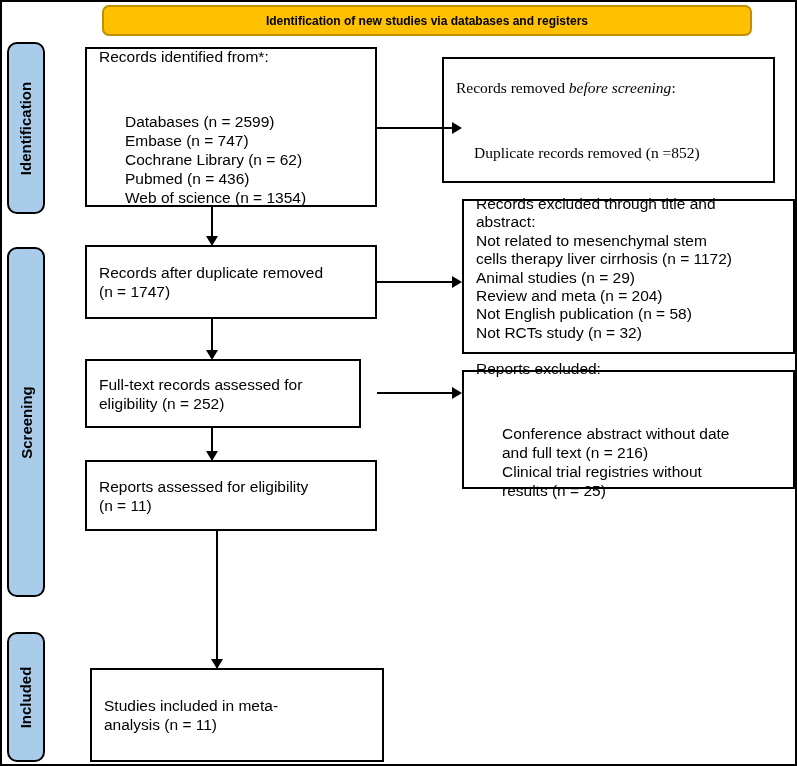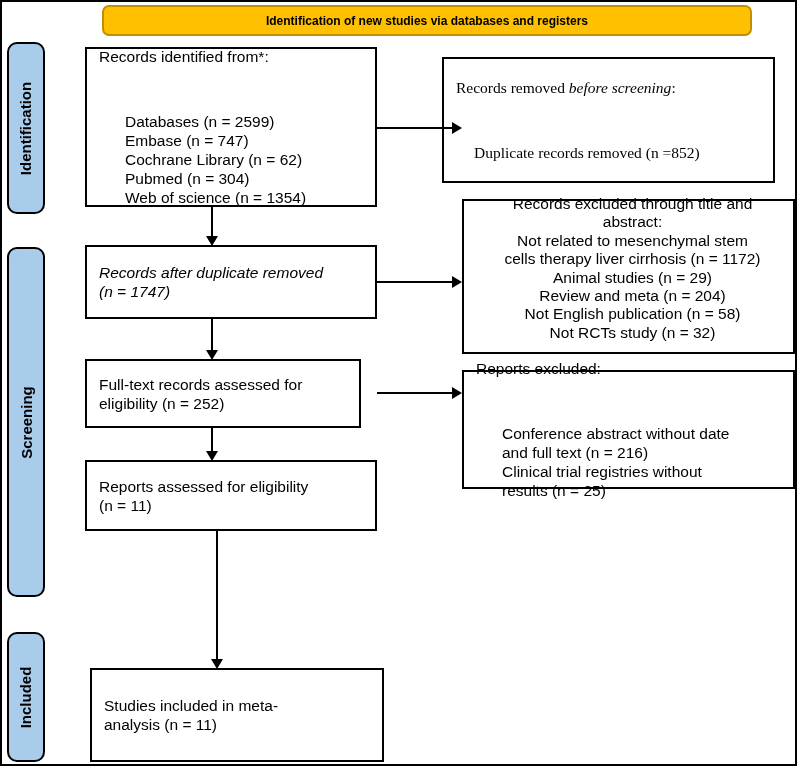--- a/index.html
+++ b/index.html
@@ -81,25 +81,25 @@
   </div>
   <div class="stage" style="top:630px;height:130px;">
     <span class="stage-label">Included</span>
   </div>
 
   <div class="box" style="left:83px;top:45px;width:292px;height:160px;">
     <div class="pre">Records identified from*:</div>
     <div class="pre ind26">Databases (n = 2599)
 Embase (n = 747)
 Cochrane Library (n = 62)
-Pubmed (n = 304)
+Pubmed (n = 436)
 Web of science (n = 1354)</div>
   </div>
 
-  <div class="box" style="left:83px;top:243px;width:292px;height:74px;font-style:italic;">
+  <div class="box" style="left:83px;top:243px;width:292px;height:74px;">
     <div class="pre">Records after duplicate removed
 (n = 1747)</div>
   </div>
 
   <div class="box" style="left:83px;top:357px;width:276px;height:69px;">
     <div class="pre">Full-text records assessed for
 eligibility (n = 252)</div>
   </div>
 
   <div class="box" style="left:83px;top:458px;width:292px;height:71px;">
@@ -110,21 +110,21 @@
   <div class="box" style="left:88px;top:666px;width:294px;height:94px;">
     <div class="pre">Studies included in meta-
 analysis (n = 11)</div>
   </div>
 
   <div class="box" style="left:440px;top:55px;width:333px;height:126px;font-family:Liberation Serif, serif;">
     <div><span>Records removed </span><span class="it">before screening</span><span>:</span></div>
     <div class="pre ind18">Duplicate records removed (n =852)</div>
   </div>
 
-  <div class="box tight" style="left:460px;top:197px;width:333px;height:155px;padding-top:2px;padding-bottom:18px;text-align:center;">
+  <div class="box tight" style="left:460px;top:197px;width:333px;height:155px;padding-top:2px;padding-bottom:18px;">
     <div class="pre">Records excluded through title and
 abstract:
 Not related to mesenchymal stem
 cells therapy liver cirrhosis (n = 1172)
 Animal studies (n = 29)
 Review and meta (n = 204)
 Not English publication (n = 58)
 Not RCTs study (n = 32)</div>
   </div>
 

